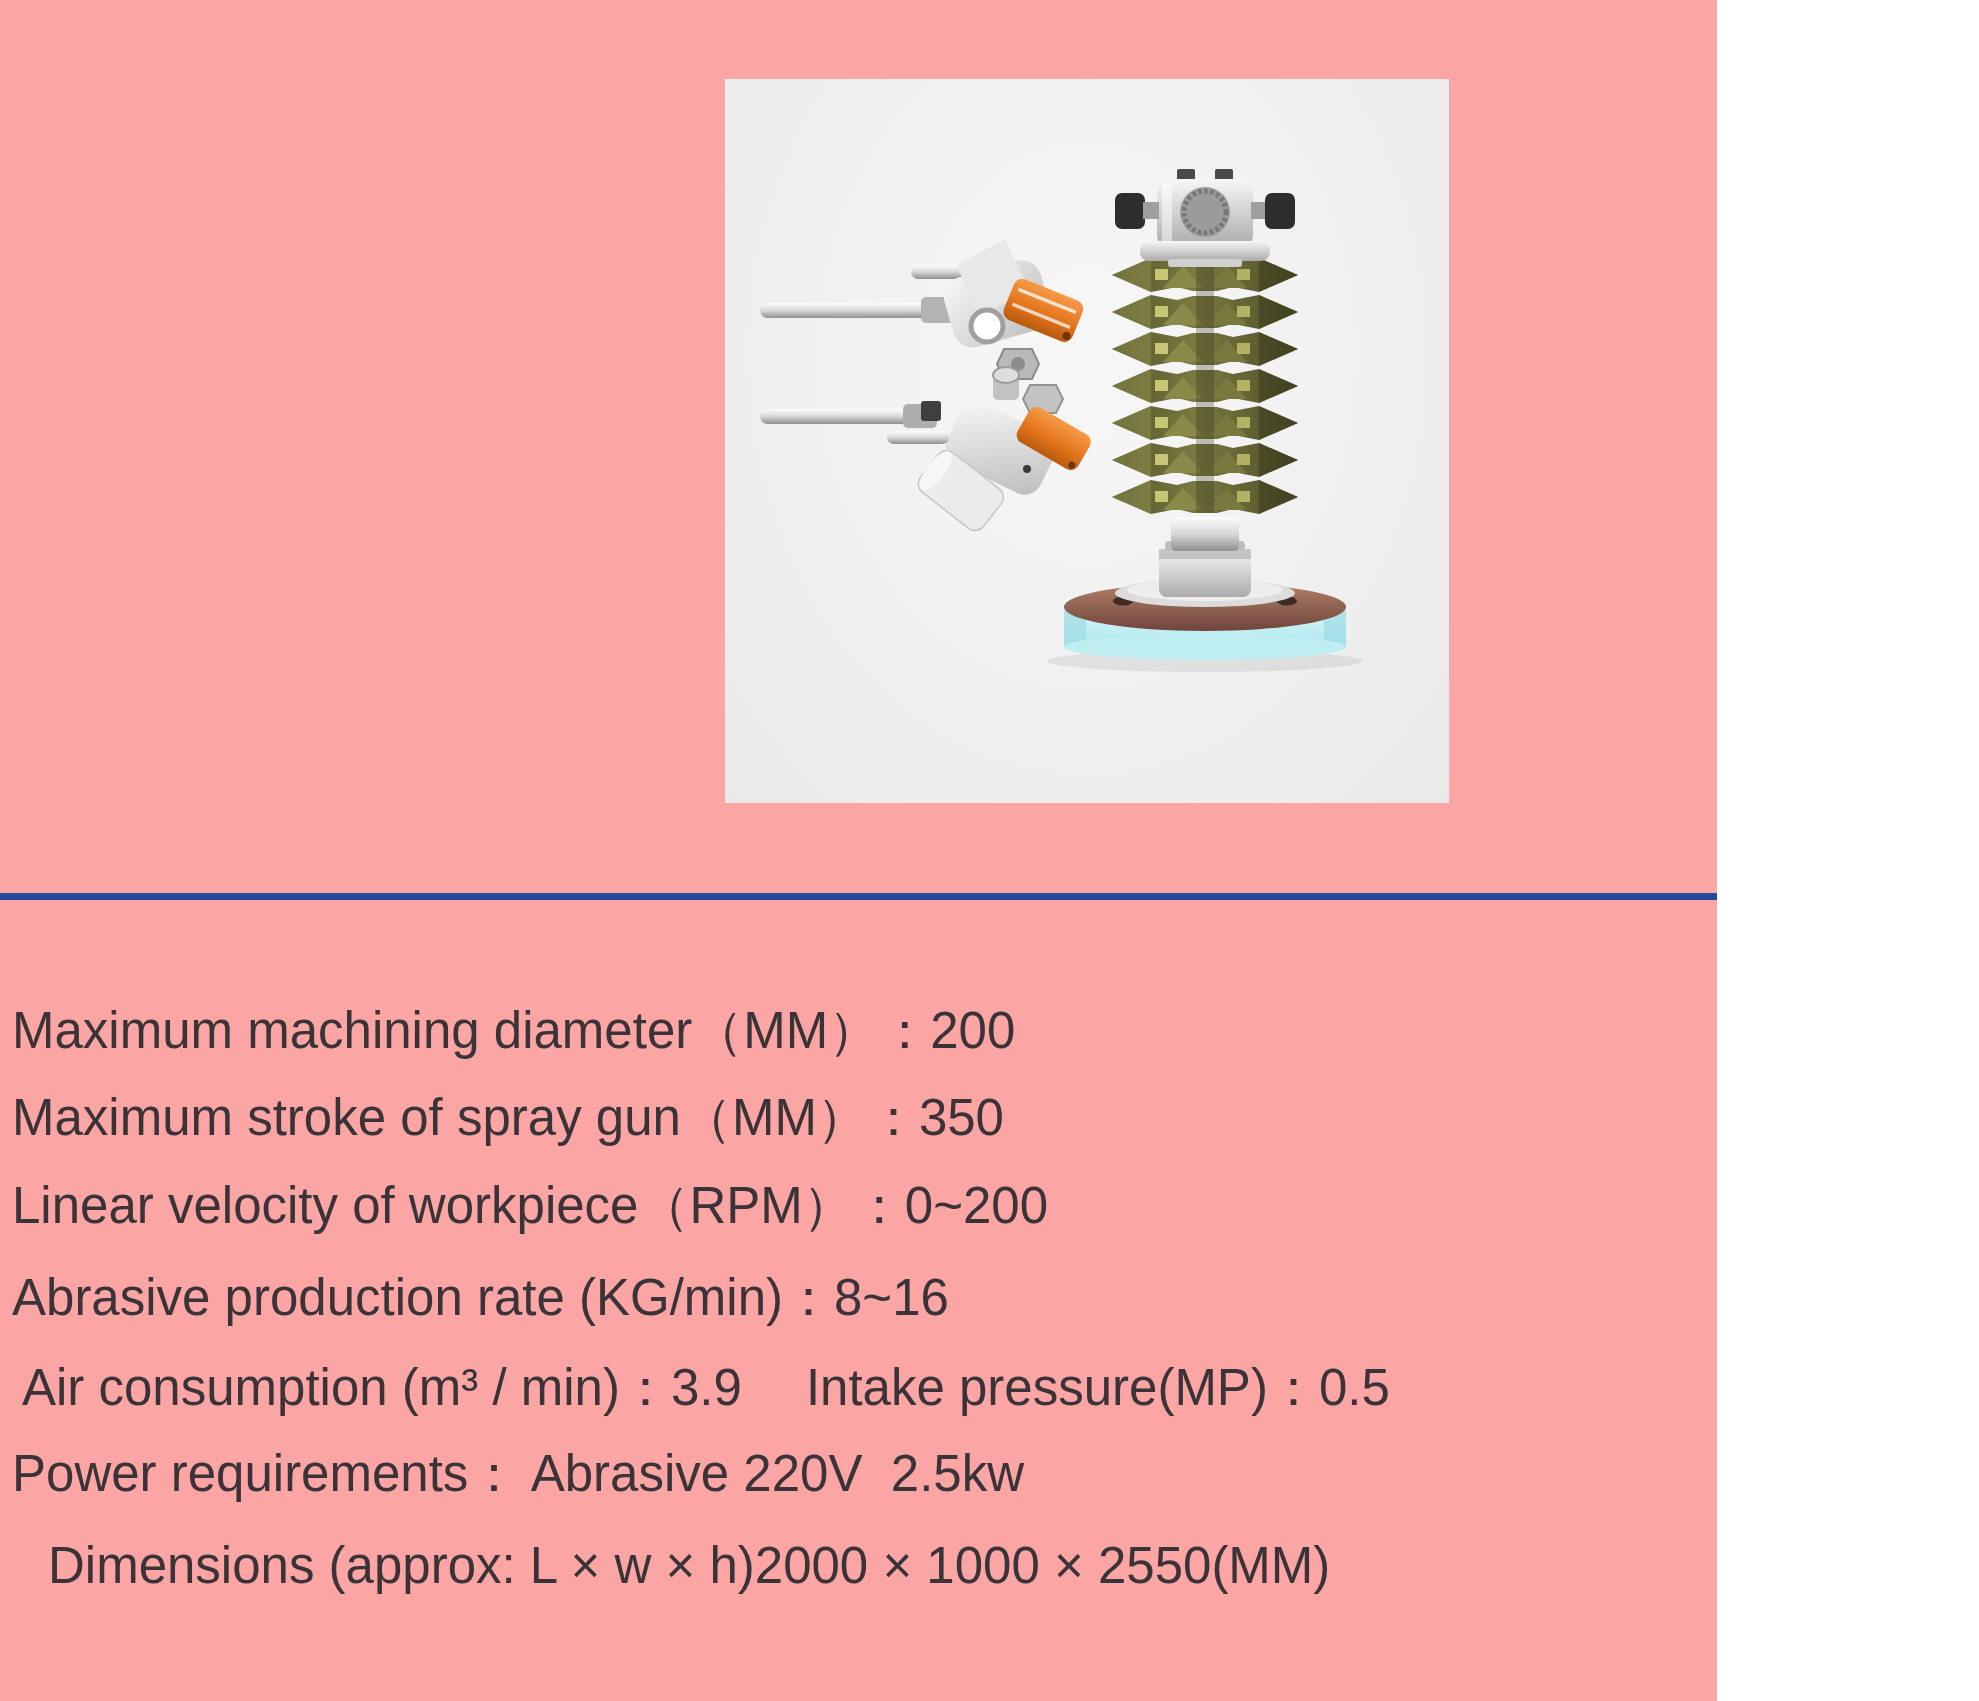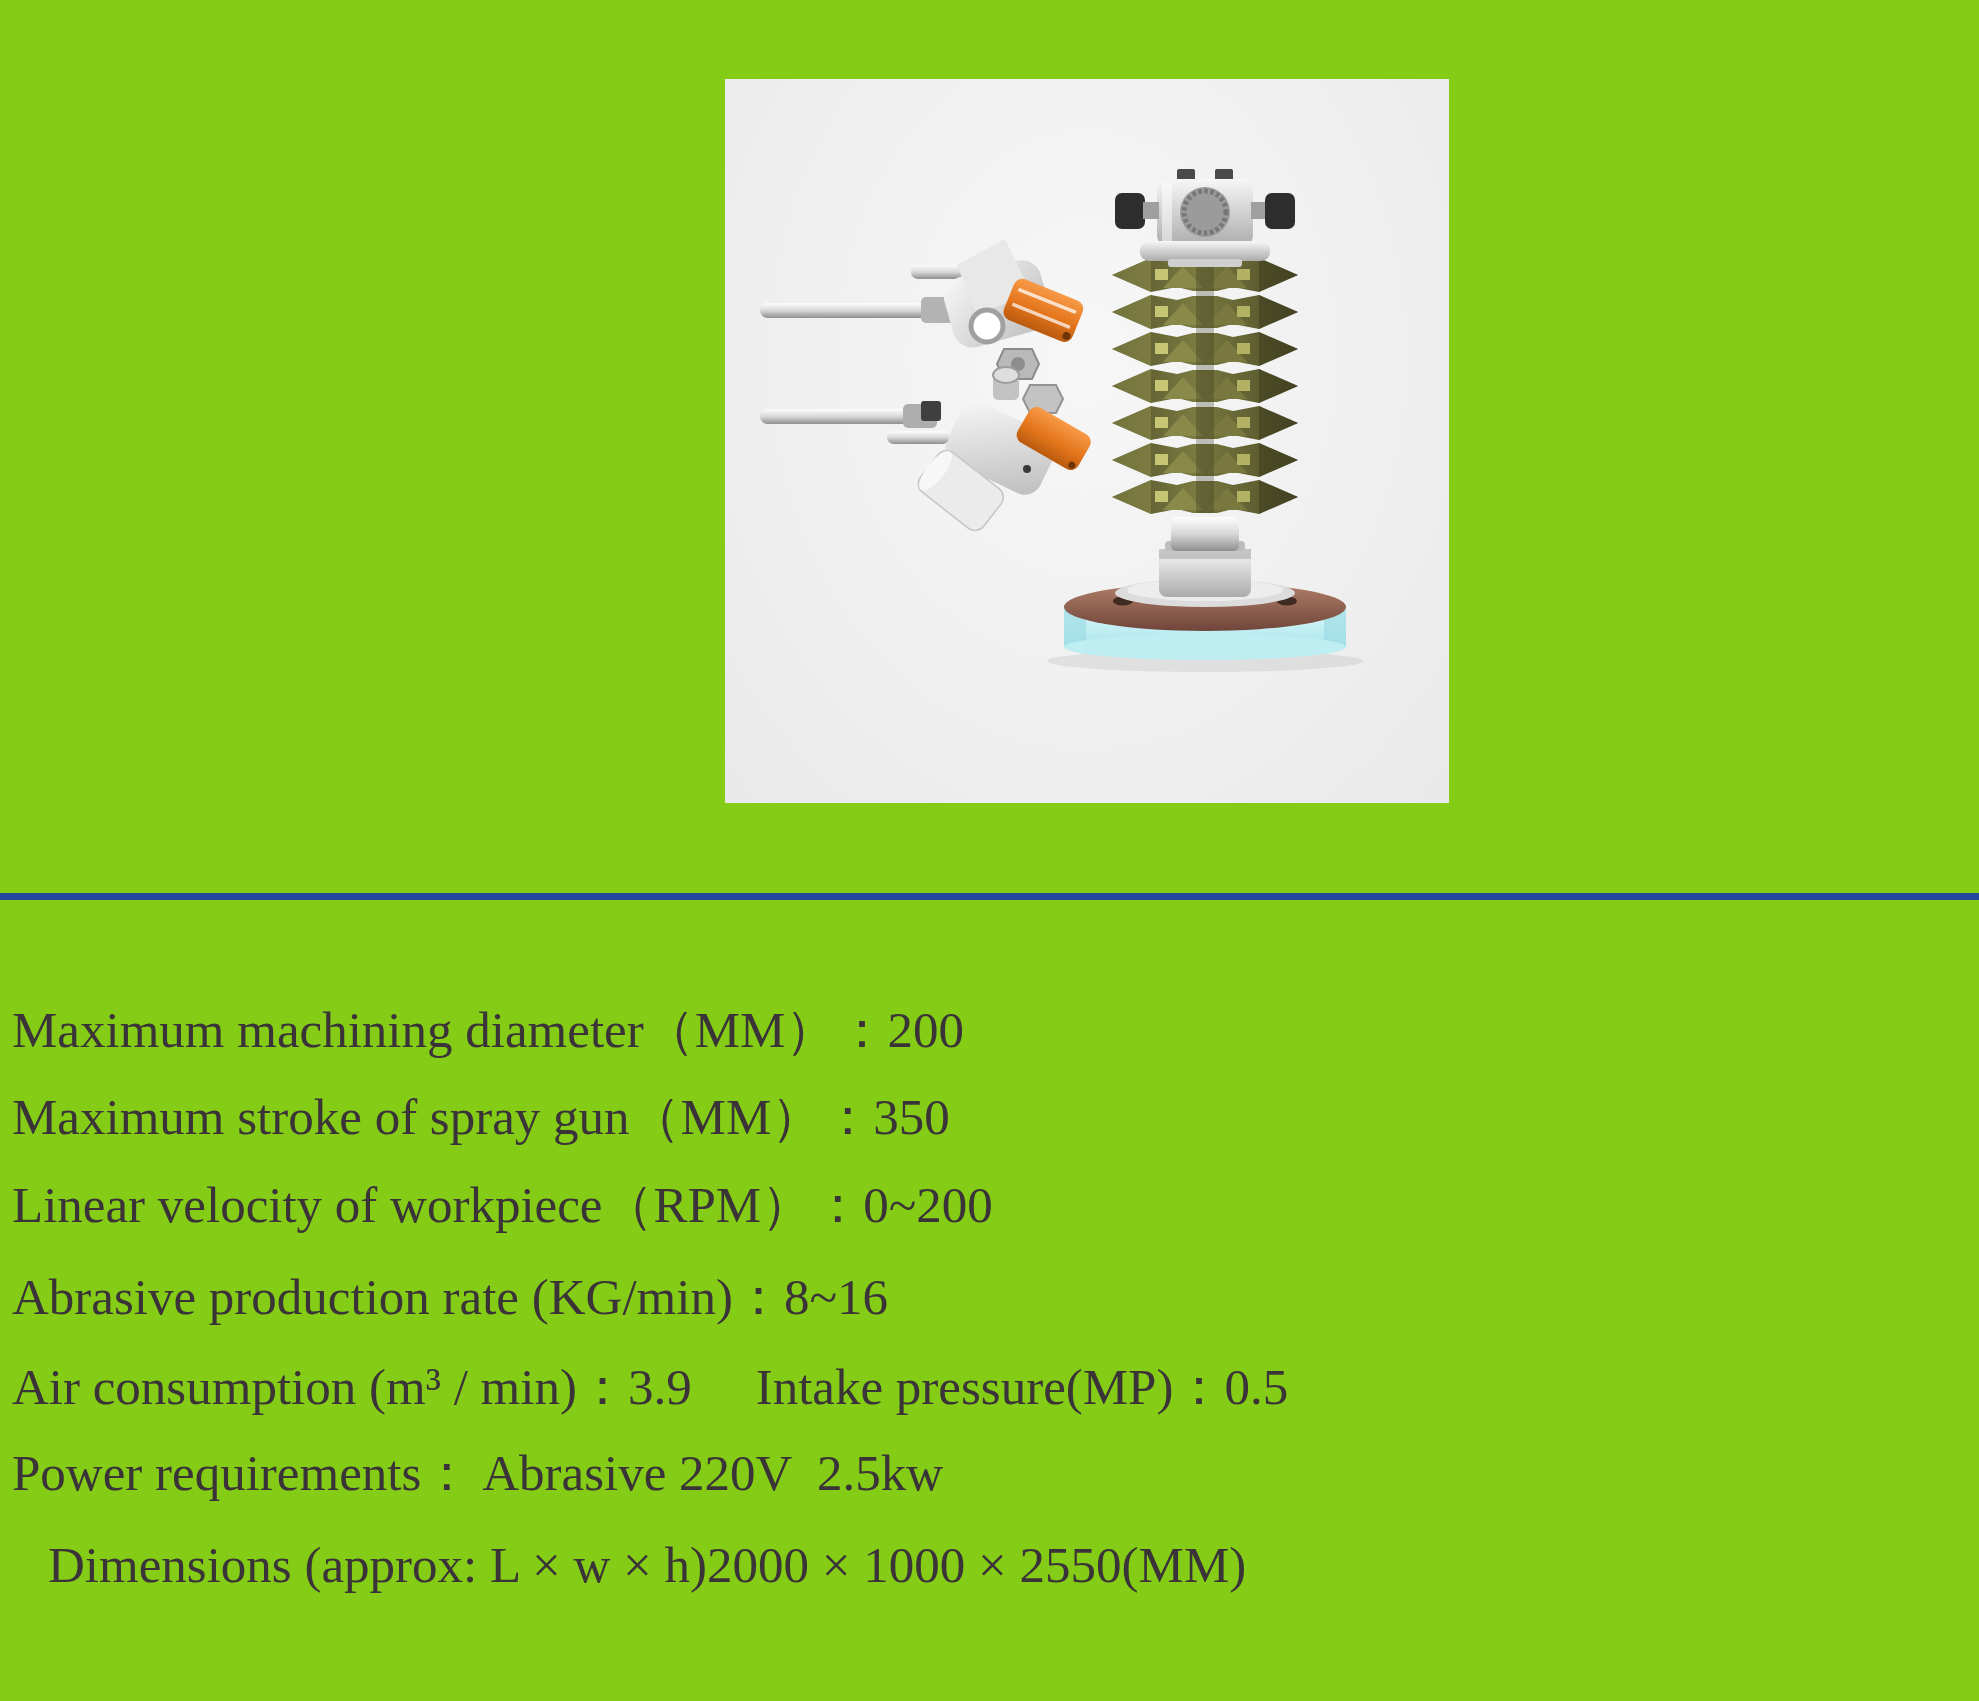--- a/index.html
+++ b/index.html
@@ -1,43 +1,43 @@
 <!DOCTYPE html>
 <html><head>
 <meta charset="utf-8">
 <title></title>
 <style>
   html,body{margin:0;padding:0;background:#ffffff;}
   .page{
     position:relative;
-    width:1979px;height:1701px;
-    background:#84cc16;
+    width:1717px;height:1701px;
+    background:#fca5a5;
     overflow:hidden;
-    font-family:Liberation Serif, serif;
+    font-family:Liberation Sans, sans-serif;
   }
   .product-image{
     position:absolute;
     left:725px;top:79px;width:724px;height:724px;
     background:radial-gradient(ellipse at 50% 38%, #f7f7f7 0%, #efefef 62%, #e9e9e9 100%);
   }
   .product-image svg{display:block;width:724px;height:724px;}
   .divider{
     position:absolute;left:0;top:893px;width:100%;height:7px;
     background:#24489b;
   }
   .spec-row{
     position:absolute;left:12px;
     font-size:51px;line-height:1.2;
     color:#3a3337;
     white-space:pre;
   }
   .seg{white-space:pre;}
   .seg2{margin-left:64px;}
   .r1{top:1000px;} .r2{top:1087px;} .r3{top:1175px;} .r4{top:1267px;}
-  .r5{top:1357px;} .r6{top:1443px;} .r7{top:1535px;margin-left:36px;} .r8{top:1625px;}
+  .r5{top:1357px;margin-left:10px;} .r6{top:1443px;} .r7{top:1535px;margin-left:36px;} .r8{top:1625px;}
 </style>
 </head>
 <body>
 
 <div class="page">
 
   <div class="product-image">
     <svg viewBox="0 0 724 724">
       <defs>
         <linearGradient id="gSilver" x1="0" y1="0" x2="0" y2="1">

